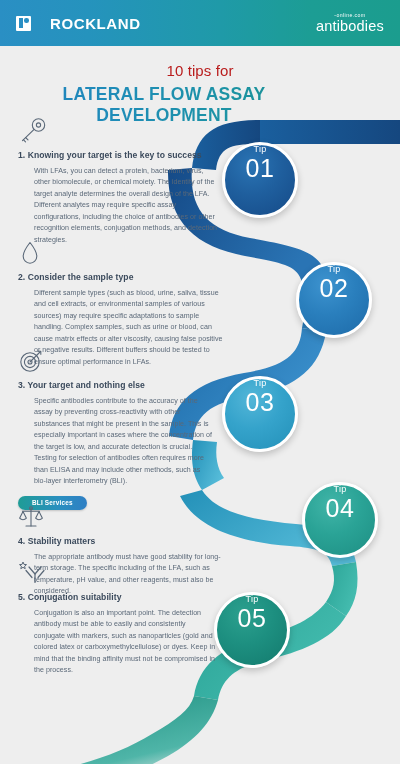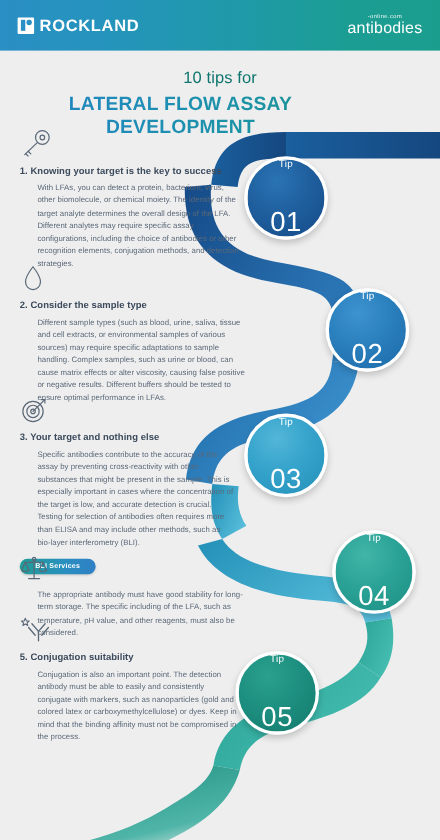--- a/index.html
+++ b/index.html
@@ -16,21 +16,21 @@
   }
 
   
   .header {
     position: absolute; left: 0; top: 0;
     width: 400px; height: 46px;
     background: linear-gradient(90deg, #2a8fc4 0%, #2593bd 22%, #1f9aa8 55%, #1c9d94 78%, #1b9d8e 100%);
     display: flex; align-items: center; justify-content: space-between;
     padding: 0 16px;
   }
-  .brand-left { display: flex; align-items: flex-start; gap: 5px; }
+  .brand-left { display: flex; align-items: flex-start; gap: 19px; }
   .rockland-mark {
     width: 15px; height: 15px;
     background: #ffffff;
     position: relative;
     border-radius: 1px;
     flex: 0 0 auto;
   }
   .rockland-mark::before {
     content: ""; position: absolute;
     left: 3px; top: 2.5px; width: 4px; height: 10px;
@@ -51,21 +51,21 @@
     display: block; margin-bottom: 1px; opacity: .96;
   }
   .ao-main {
     color: #ffffff; font-size: 14.5px; letter-spacing: 0.2px;
     display: block; font-weight: normal;
   }
 
   
   .title-sub {
     position: absolute; left: 0; top: 62px; width: 400px;
-    text-align: center; font-size: 15px; color: #0f766e;
+    text-align: center; font-size: 15px; color: #b91c1c;
     letter-spacing: .1px;
   }
   .title-main {
     position: absolute; left: 0; top: 84px; width: 328px;
     text-align: center; font-size: 17.5px; font-weight: bold;
     letter-spacing: .2px;
     background: linear-gradient(90deg, #2180c0 0%, #1f8cb8 35%, #1c93a4 70%, #1a8f8a 100%);
     -webkit-background-clip: text; background-clip: text;
     -webkit-text-fill-color: transparent; color: #1d89ab;
   }
@@ -77,21 +77,21 @@
     pointer-events: none;
   }
 
   
   .tip-circle {
     position: absolute;
     border-radius: 50%;
     border: 3px solid #ffffff;
     box-shadow: 0 3px 7px rgba(0,0,0,.20);
     display: flex; flex-direction: column;
-    align-items: center; justify-content: space-between;
+    align-items: center; justify-content: flex-start;
     color: #ffffff;
   }
   .tip-label { font-size: 9px; letter-spacing: .3px; line-height: 1; margin-bottom: 1px; }
   .tip-num { font-size: 25px; font-weight: normal; line-height: 1.05; letter-spacing: .5px; }
 
   #tip-c-1 { left: 222px; top: 142px; width: 76px; height: 76px;
     background: radial-gradient(circle at 38% 28%, #2a74b4 0%, #1f5f9e 45%, #154a87 100%); }
   #tip-c-2 { left: 296px; top: 262px; width: 76px; height: 76px;
     background: radial-gradient(circle at 38% 28%, #3d93cf 0%, #2a7fbd 45%, #1d6aa8 100%); }
   #tip-c-3 { left: 222px; top: 376px; width: 76px; height: 76px;
@@ -117,21 +117,21 @@
     display: inline-block; margin-top: 8px;
     padding: 3.5px 14px; border-radius: 999px;
     background: linear-gradient(90deg, #1f9c96 0%, #2a8fc0 60%, #2f7fc4 100%);
     color: #ffffff; font-size: 6.4px; font-weight: bold;
     letter-spacing: .2px;
     box-shadow: 0 1px 2px rgba(0,0,0,.18);
   }
 
   #tip-b-1 { top: 118px; width: 200px; }
   #tip-b-2 { top: 240px; width: 208px; }
-  #tip-b-3 { top: 360px; width: 196px; }
+  #tip-b-3 { top: 348px; width: 196px; }
   #tip-b-4 { top: 504px; width: 212px; }
   #tip-b-5 { top: 560px; width: 200px; }
 </style>
 </head>
 <body>
 
 <div id="page">
 
   <div class="header">
     <div class="brand-left">
@@ -262,20 +262,21 @@
 
   <div class="tip-block" id="tip-b-4">
     <svg class="tip-icon" viewBox="0 0 30 26">
       <path d="M13,4.6 L13,22" fill="none" stroke="#5a6878" stroke-width="1.1" stroke-linecap="round"></path>
       <path d="M4.5,7.2 L21.5,7.2" fill="none" stroke="#5a6878" stroke-width="1.1" stroke-linecap="round"></path>
       <circle cx="13" cy="4.2" r="1.5" fill="none" stroke="#5a6878" stroke-width="1.1"></circle>
       <path d="M8,22 L18,22" fill="none" stroke="#5a6878" stroke-width="1.1" stroke-linecap="round"></path>
       <path d="M1.6,14.2 L5,7.4 L8.4,14.2 C6.4,16.2 3.6,16.2 1.6,14.2 Z" fill="none" stroke="#5a6878" stroke-width="1.1" stroke-linejoin="round"></path>
       <path d="M17.6,14.2 L21,7.4 L24.4,14.2 C22.4,16.2 19.6,16.2 17.6,14.2 Z" fill="none" stroke="#5a6878" stroke-width="1.1" stroke-linejoin="round"></path>
     </svg>
+    <div class="tip-heading">4. Stability matters</div>
     <div class="tip-body">The appropriate antibody must have good stability for long-term storage. The specific including of the LFA, such as temperature, pH value, and other reagents, must also be considered.</div>
   </div>
 
   <div class="tip-block" id="tip-b-5">
     <svg class="tip-icon" viewBox="0 0 34 26">
       <path d="M17,22.5 L17,14 L11,7" fill="none" stroke="#5a6878" stroke-width="1.2" stroke-linecap="round" stroke-linejoin="round"></path>
       <path d="M17,14 L23,7" fill="none" stroke="#5a6878" stroke-width="1.2" stroke-linecap="round"></path>
       <path d="M20,17.5 L26,10.5" fill="none" stroke="#5a6878" stroke-width="1.2" stroke-linecap="round"></path>
       <path d="M14,17.5 L8,10.5" fill="none" stroke="#5a6878" stroke-width="1.2" stroke-linecap="round"></path>
       <path d="M5,2 L6,4.4 L8.5,4.6 L6.6,6.2 L7.2,8.7 L5,7.3 L2.8,8.7 L3.4,6.2 L1.5,4.6 L4,4.4 Z" fill="none" stroke="#5a6878" stroke-width="1" stroke-linejoin="round"></path>

